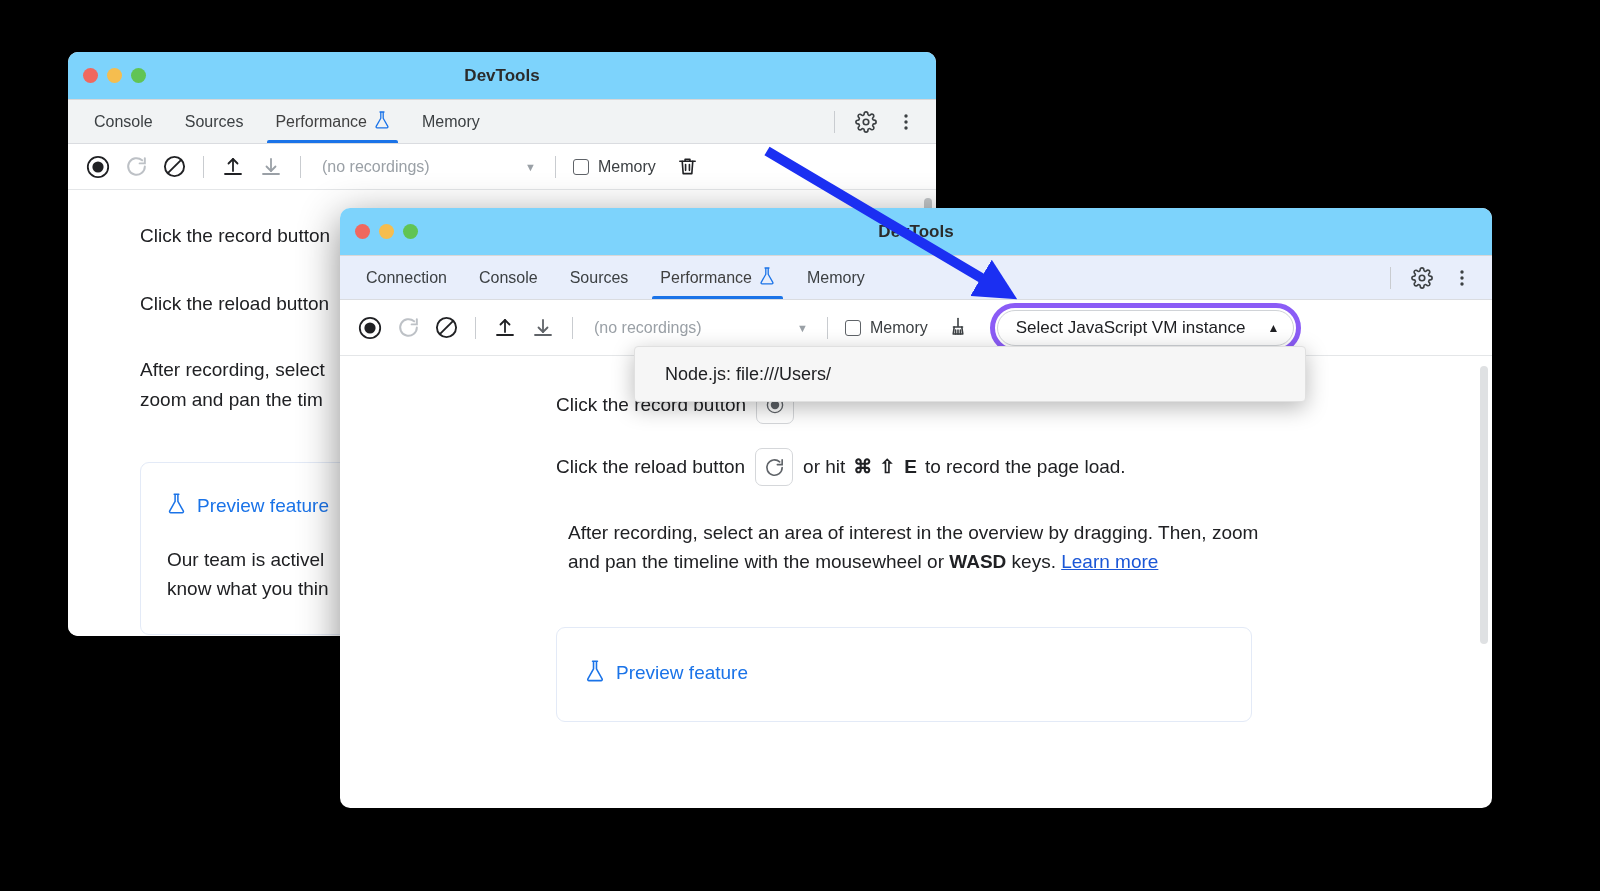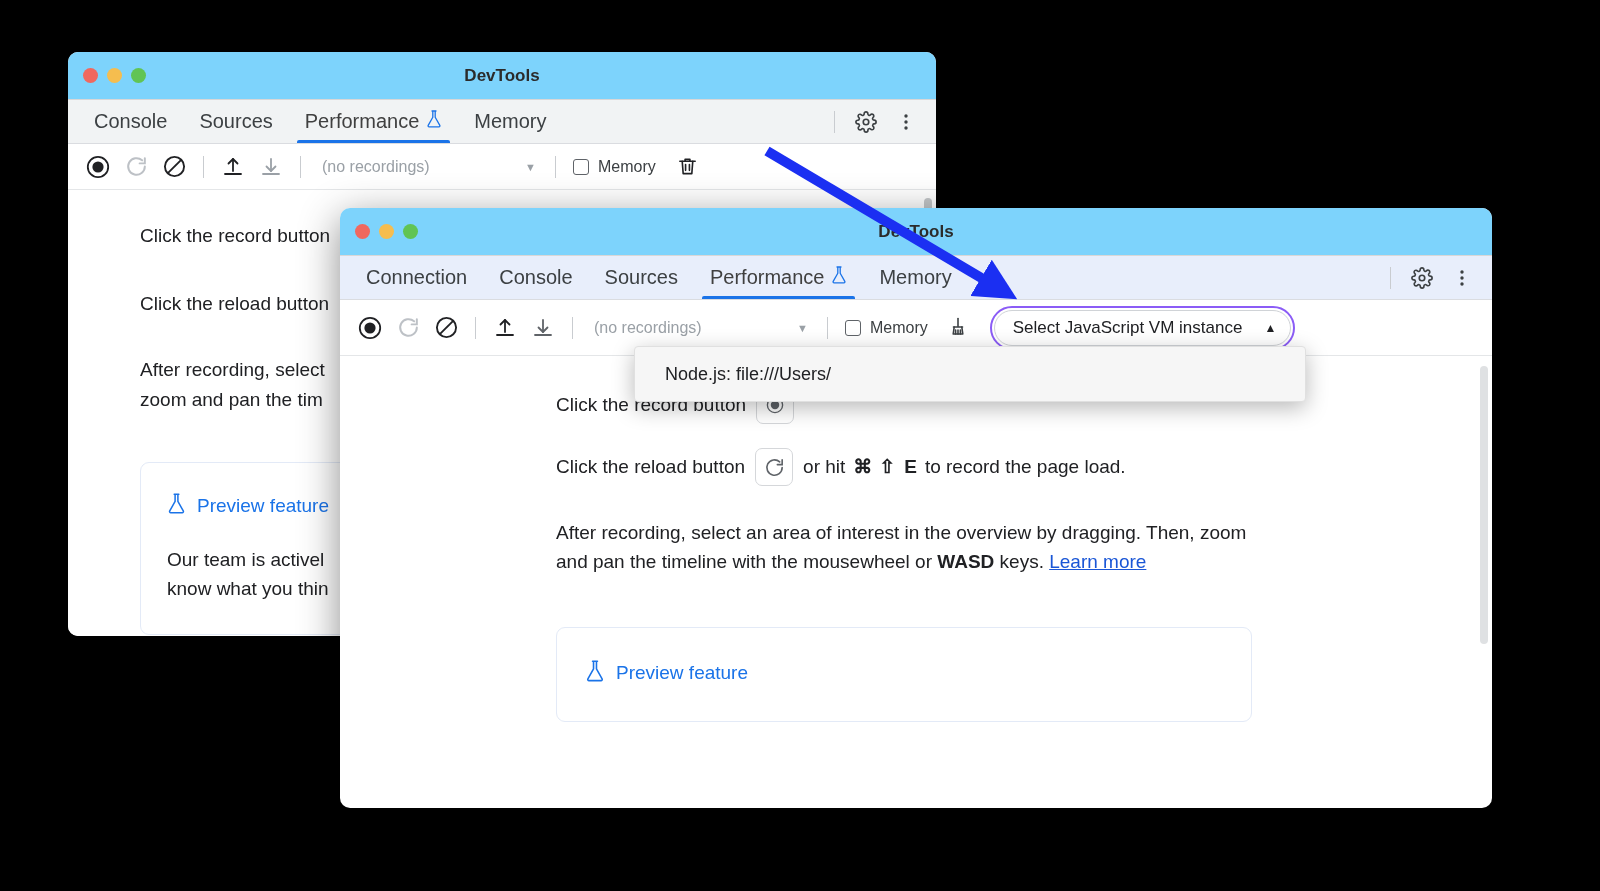--- a/index.html
+++ b/index.html
@@ -45,21 +45,21 @@
     background: #f1f3f4;
     border-bottom: 1px solid #dadce0;
     display: flex;
     align-items: stretch;
     padding-left: 10px;
     position: relative;
   }
   .tab {
     display: flex; align-items: center; gap: 7px;
     padding: 0 16px;
-    font-size: 20px;
+    font-size: 16px;
     color: #3c4043;
     position: relative;
     white-space: nowrap;
   }
   .tab.active { color: #404040; }
   .tab.active::after {
     content: ""; position: absolute; left: 8px; right: 8px; bottom: 0;
     height: 3px; background: #1a73e8; border-radius: 2px 2px 0 0;
   }
   .tabstrip-right {
@@ -93,21 +93,21 @@
   }
   .combo .caret { margin-left: auto; color: #9aa0a6; font-size: 11px; }
   .chk-wrap { display: flex; align-items: center; gap: 9px; font-size: 16px; color: #3c4043; }
   .chkbox {
     width: 16px; height: 16px; border: 1.6px solid #5f6368; border-radius: 3px;
     background: #fff;
   }
 
   
   .vm-picker-outer {
-    border: 2px solid #8b5cf6;
+    border: 5px solid #8b5cf6;
     border-radius: 28px;
     padding: 2px;
     display: inline-block;
   }
   .vm-picker {
     display: flex; align-items: center;
     background: #fff;
     border: 1px solid #d0d3d7;
     border-radius: 22px;
     height: 36px;
@@ -447,21 +447,21 @@
                 <path d="M20 4v5h-5"></path>
               </svg>
           </span>
           <span>or hit</span>
           <span class="bold" style="margin:0 7px 0 8px;">⌘</span>
           <span class="bold" style="margin-right:9px;">⇧</span>
           <span class="bold" style="margin-right:8px;">E</span>
           <span>to record the page load.</span>
         </div>
 
-        <div class="para" style="max-width:700px;">
+        <div class="para" style="max-width:700px;margin-left:12px;">
           <span>After recording, select an area of interest in the overview by dragging. Then, zoom and pan the timeline with the mousewheel or </span><span class="bold">WASD</span><span> keys. </span><a class="link" href="#">Learn more</a>
         </div>
 
         <div class="preview-card" style="margin-top:50px; padding:32px 28px 34px 28px; width:696px;">
           <div class="preview-head">
             <span>
               <svg width="20" height="22" viewBox="0 0 16 18">
                   <path d="M6 1h4M6.8 1v6.2L2.2 15.4a1 1 0 0 0 .9 1.5h9.8a1 1 0 0 0 .9-1.5L9.2 7.2V1" fill="none" stroke="#1a73e8" stroke-width="1.3" stroke-linecap="round" stroke-linejoin="round"></path>
                 </svg>
             </span>

